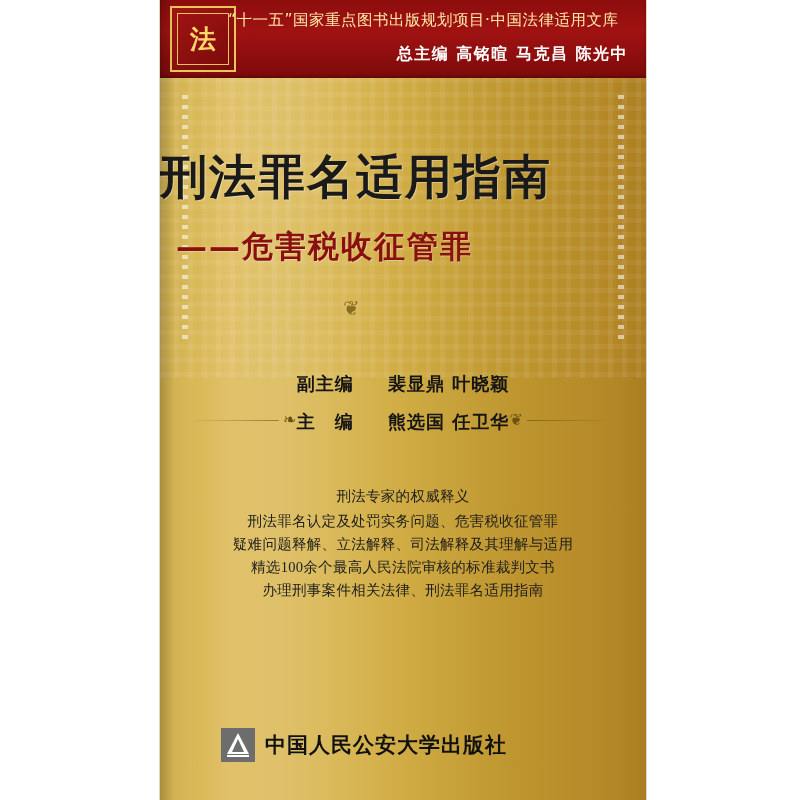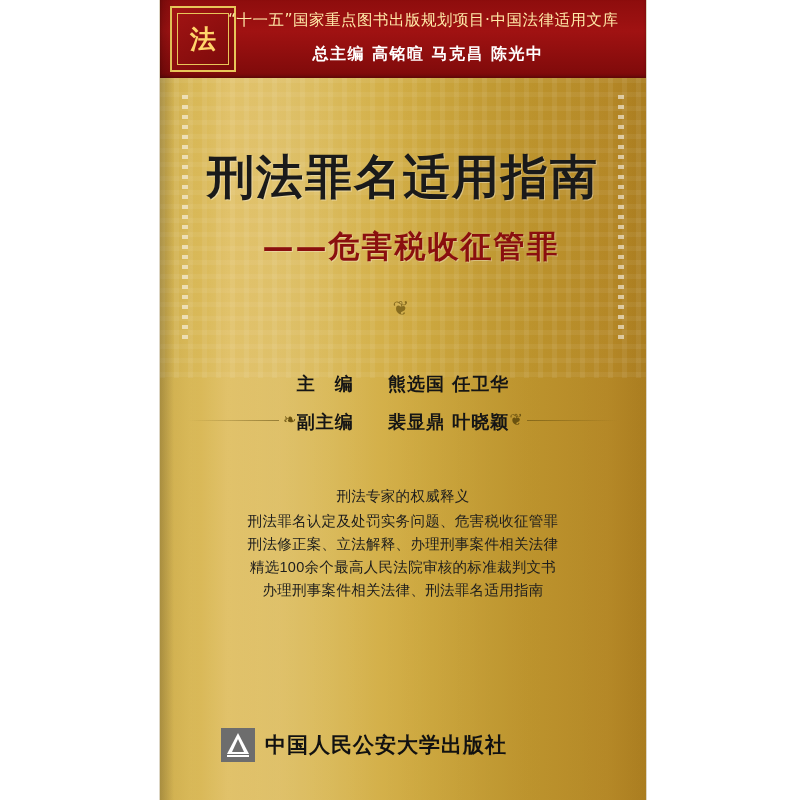--- a/index.html
+++ b/index.html
@@ -80,21 +80,21 @@
   }
   .banner-line2 {
     position: absolute;
     left: 68px;
     top: 44px;
     width: 400px;
     color: #ffffff;
     font-size: 16px;
     font-weight: bold;
     letter-spacing: 1.5px;
-    text-align: center;
+    text-align: right;
     white-space: nowrap;
     font-family: "DejaVu Sans", "Liberation Sans", sans-serif;
   }
   
   .seal {
     position: absolute;
     left: 10px;
     top: 6px;
     width: 62px;
     height: 62px;
@@ -153,21 +153,21 @@
   }
   .orn-col.left { left: 22px; }
   .orn-col.right { right: 22px; }
 
   
   .title-area {
     position: absolute;
     left: 0;
     top: 150px;
     width: 486px;
-    text-align: center;
+    text-align: left;
     z-index: 4;
   }
   .main-title {
     font-size: 47px;
     font-weight: bold;
     color: #1a1a1a;
     letter-spacing: 2px;
     line-height: 1.15;
     text-shadow: 1px 1px 0 rgba(255,255,255,0.35);
     font-family: "DejaVu Sans", "Liberation Sans", sans-serif;
@@ -256,21 +256,21 @@
     width: 486px;
     text-align: center;
     z-index: 4;
   }
   .features .f {
     font-size: 14.5px;
     color: #1d1d1d;
     line-height: 23px;
     letter-spacing: 0.3px;
     white-space: nowrap;
-    font-family: Liberation Sans, sans-serif;
+    font-family: Liberation Serif, serif;
     text-align: center;
   }
   .features .f.first {
     margin-bottom: 2px;
   }
 
   
   .publisher {
     position: absolute;
     left: 0;
@@ -338,33 +338,33 @@
     <div class="rule-wrap">
       <div class="rule"></div>
       <div class="curl">❧</div>
       <div class="rule-mid"></div>
       <div class="curl">❦</div>
       <div class="rule r2"></div>
     </div>
 
     <div class="editors">
       <div class="editor-row">
+        <span class="editor-role">副主编</span>
+        <span class="editor-names">裴显鼎  叶晓颖</span>
+      </div>
+      <div class="editor-row">
         <span class="editor-role">主　编</span>
         <span class="editor-names">熊选国  任卫华</span>
       </div>
-      <div class="editor-row">
-        <span class="editor-role">副主编</span>
-        <span class="editor-names">裴显鼎  叶晓颖</span>
-      </div>
     </div>
 
     <div class="features">
       <div class="f first">刑法专家的权威释义</div>
       <div class="f">刑法罪名认定及处罚实务问题、危害税收征管罪</div>
-      <div class="f">刑法修正案、立法解释、办理刑事案件相关法律</div>
+      <div class="f">疑难问题释解、立法解释、司法解释及其理解与适用</div>
       <div class="f">精选100余个最高人民法院审核的标准裁判文书</div>
       <div class="f">办理刑事案件相关法律、刑法罪名适用指南</div>
     </div>
 
     <div class="publisher">
       <div class="pub-logo">
         <svg width="34" height="34" viewBox="0 0 34 34" aria-hidden="true">
           <rect x="0" y="0" width="34" height="34" fill="#6d6d6d"></rect>
           <polygon points="17,5 28,26 6,26" fill="#ffffff"></polygon>
           <polygon points="17,11 23,24 11,24" fill="#6d6d6d"></polygon>

